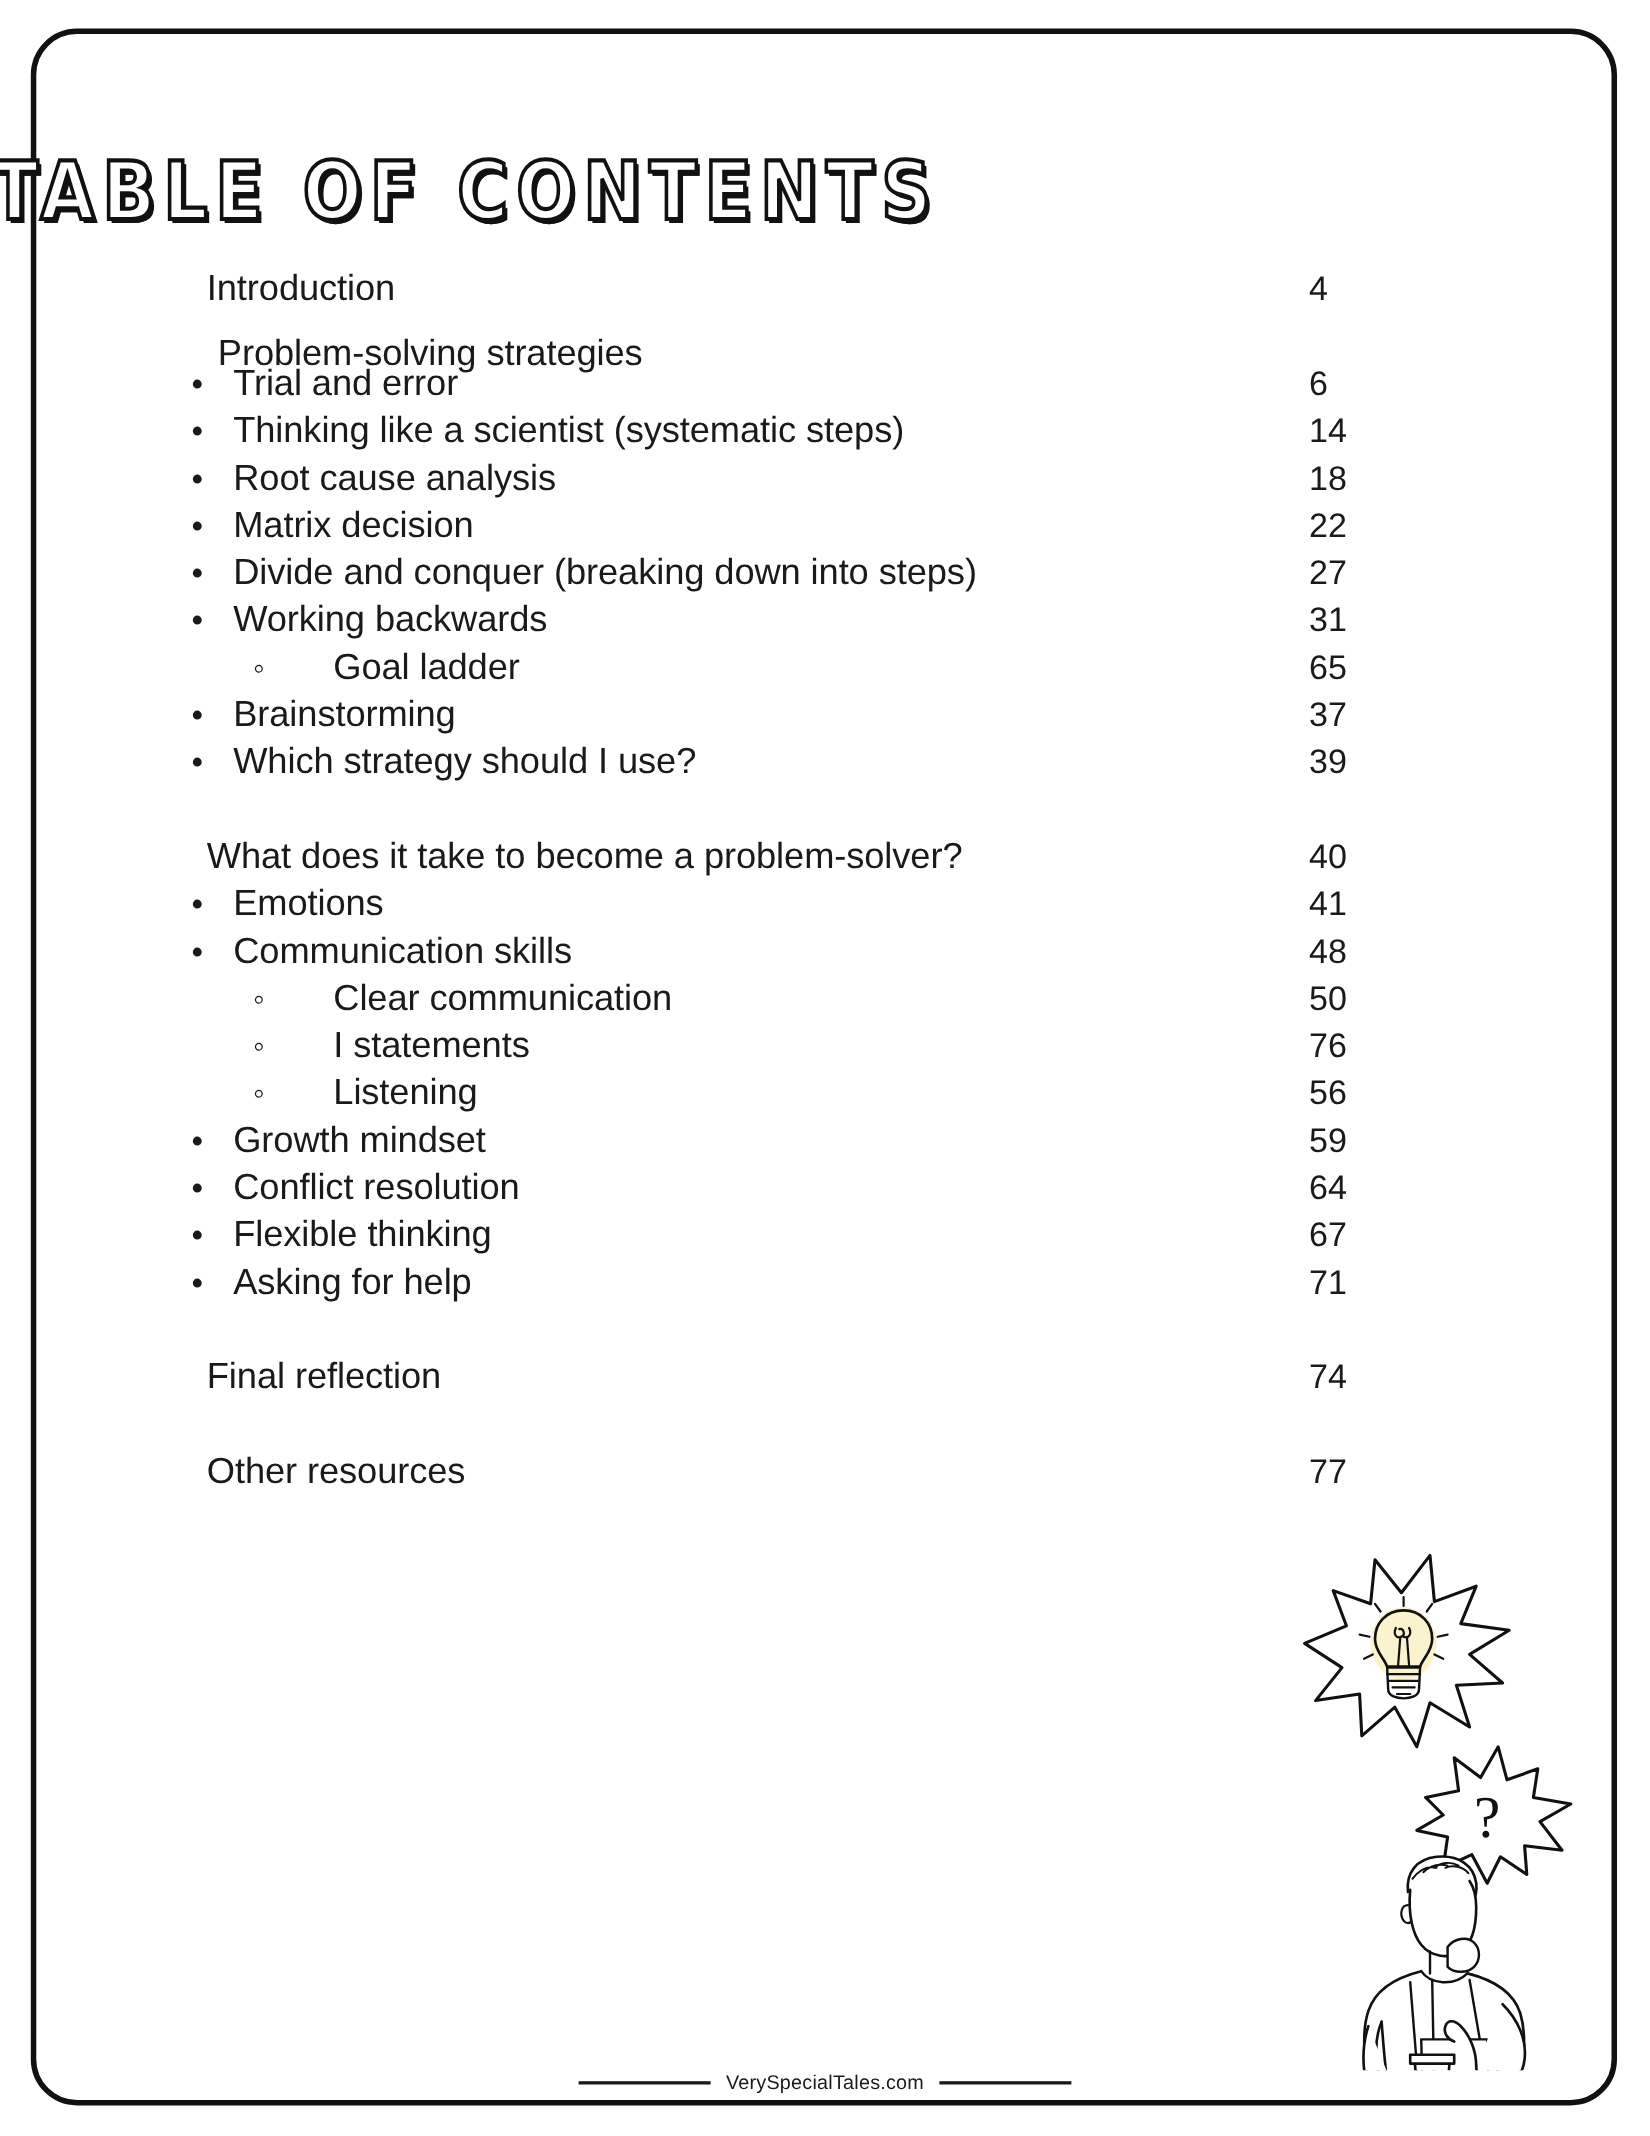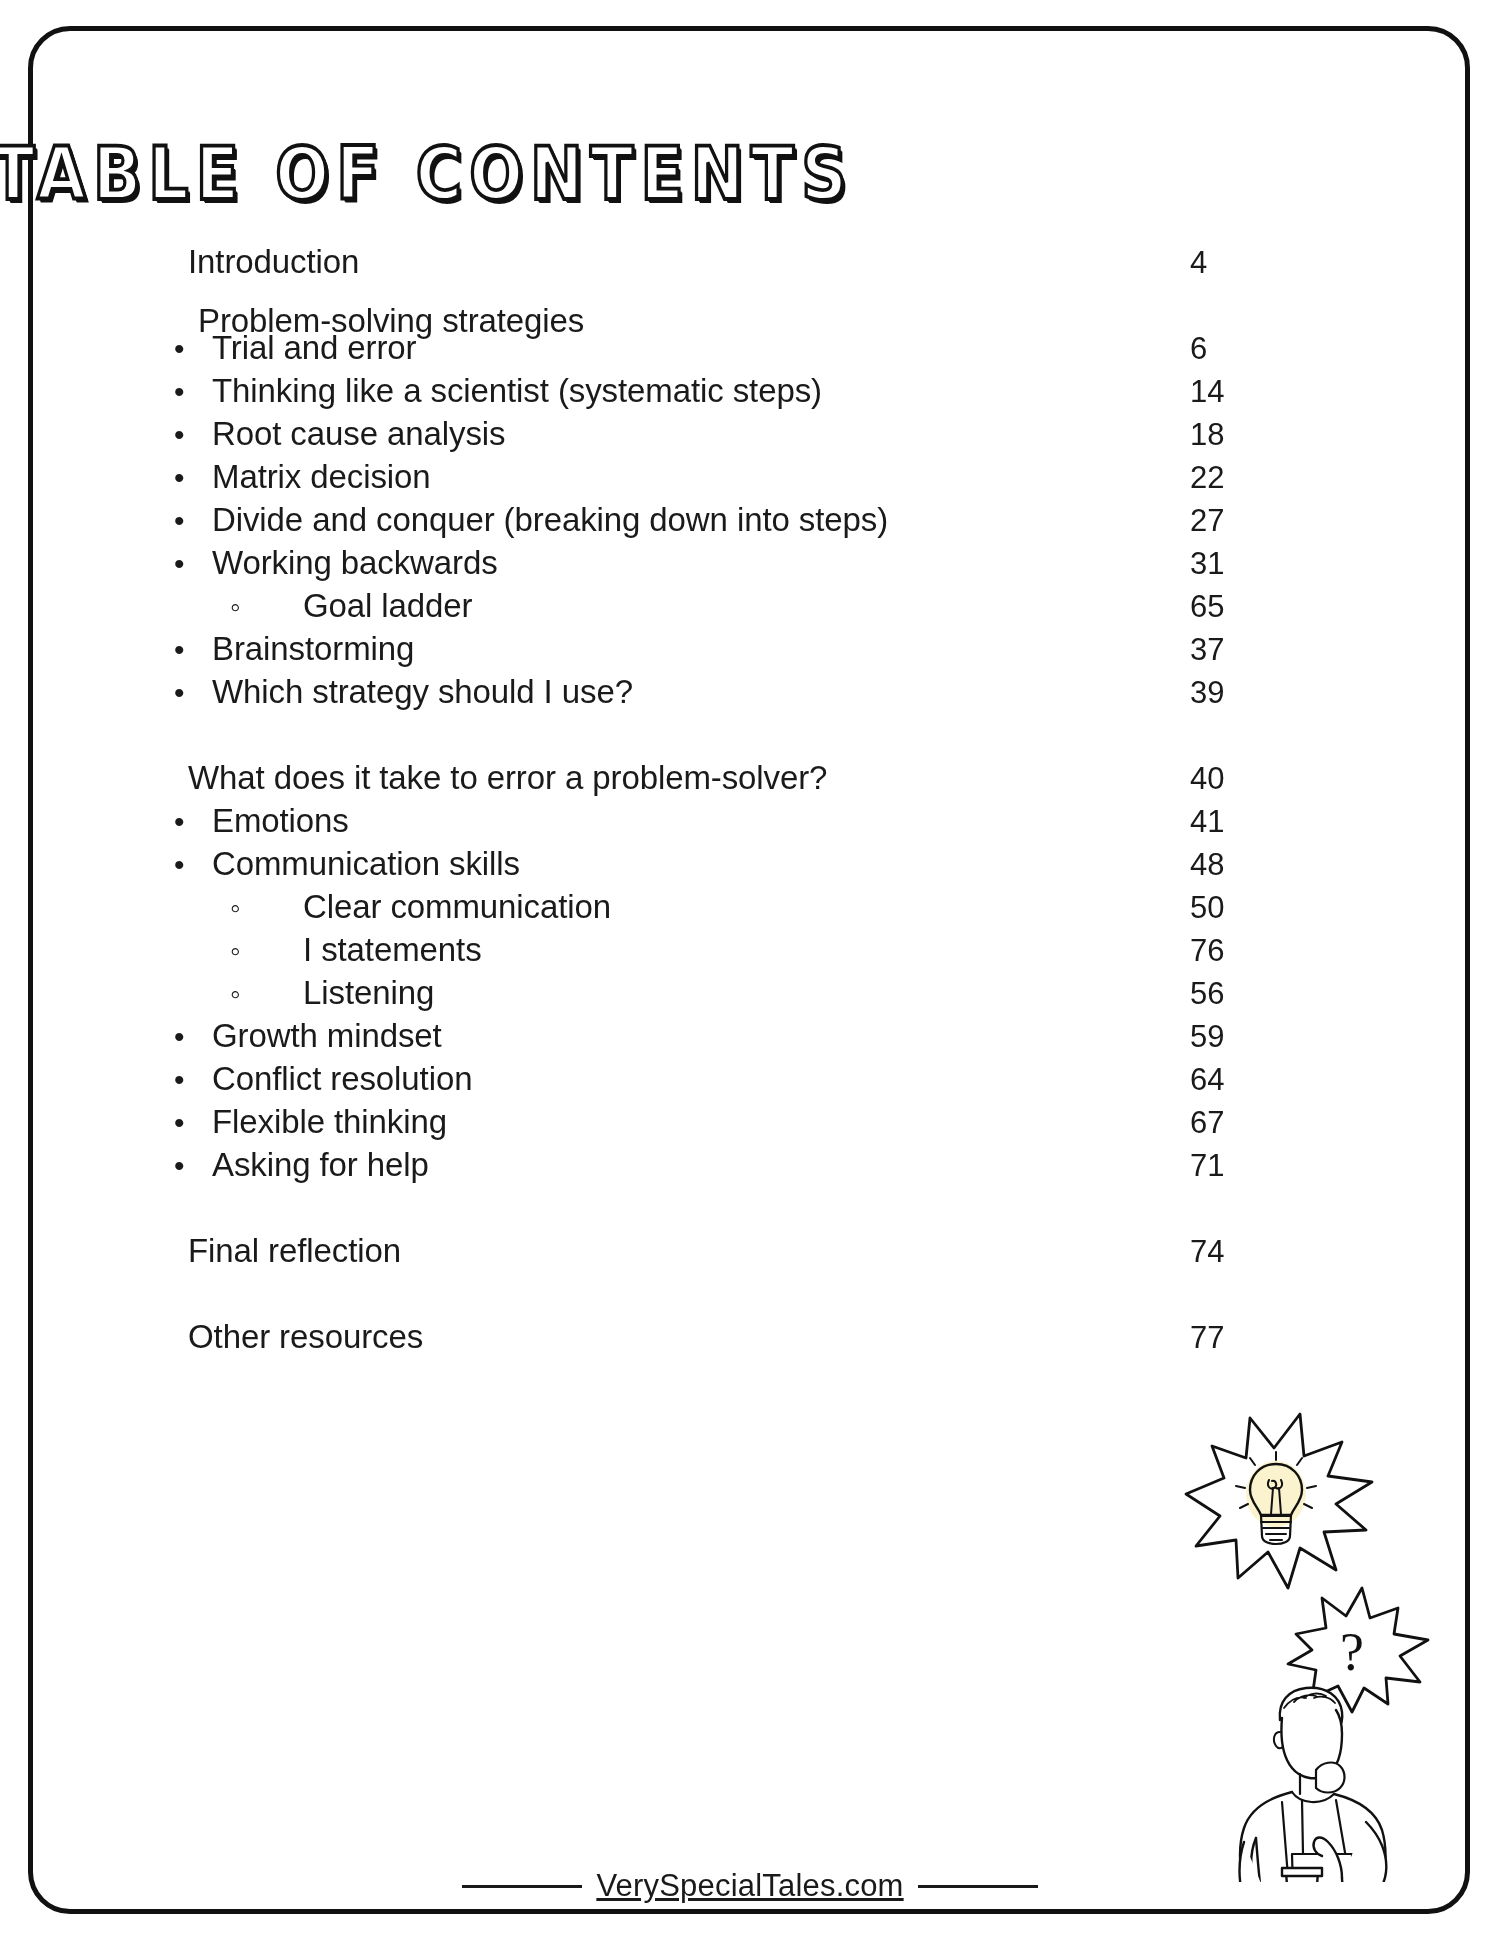--- a/index.html
+++ b/index.html
@@ -126,25 +126,24 @@
     justify-content: center;
     gap: 14px;
     z-index: 6;
   }
   #footer .rule {
     height: 3px;
     background: #1a1a1a;
     width: 120px;
   }
   #footer-text {
-    font-size: 31px;
+    font-size: 18px;
     color: #1a1a1a;
     letter-spacing: 0.2px;
     white-space: nowrap;
-    text-decoration: underline;
   }
 </style>
 </head>
 <body>
 
 <div id="page-frame"></div>
 
 <div id="toc-title-wrap">
   <div id="toc-title">TABLE OF CONTENTS</div>
 </div>
@@ -224,21 +223,21 @@
       <div class="label-cell">
         <span class="bullet dot"></span>
         <span>Which strategy should I use?</span>
       </div>
       <div class="page-cell">39</div>
     </div>
     <div class="spacer-row"></div>
     <div class="toc-row lvl-0">
       <div class="label-cell">
         <span class="bullet none"></span>
-        <span>What does it take to error a problem-solver?</span>
+        <span>What does it take to become a problem-solver?</span>
       </div>
       <div class="page-cell">40</div>
     </div>
     <div class="toc-row lvl-1">
       <div class="label-cell">
         <span class="bullet dot"></span>
         <span>Emotions</span>
       </div>
       <div class="page-cell">41</div>
     </div>

